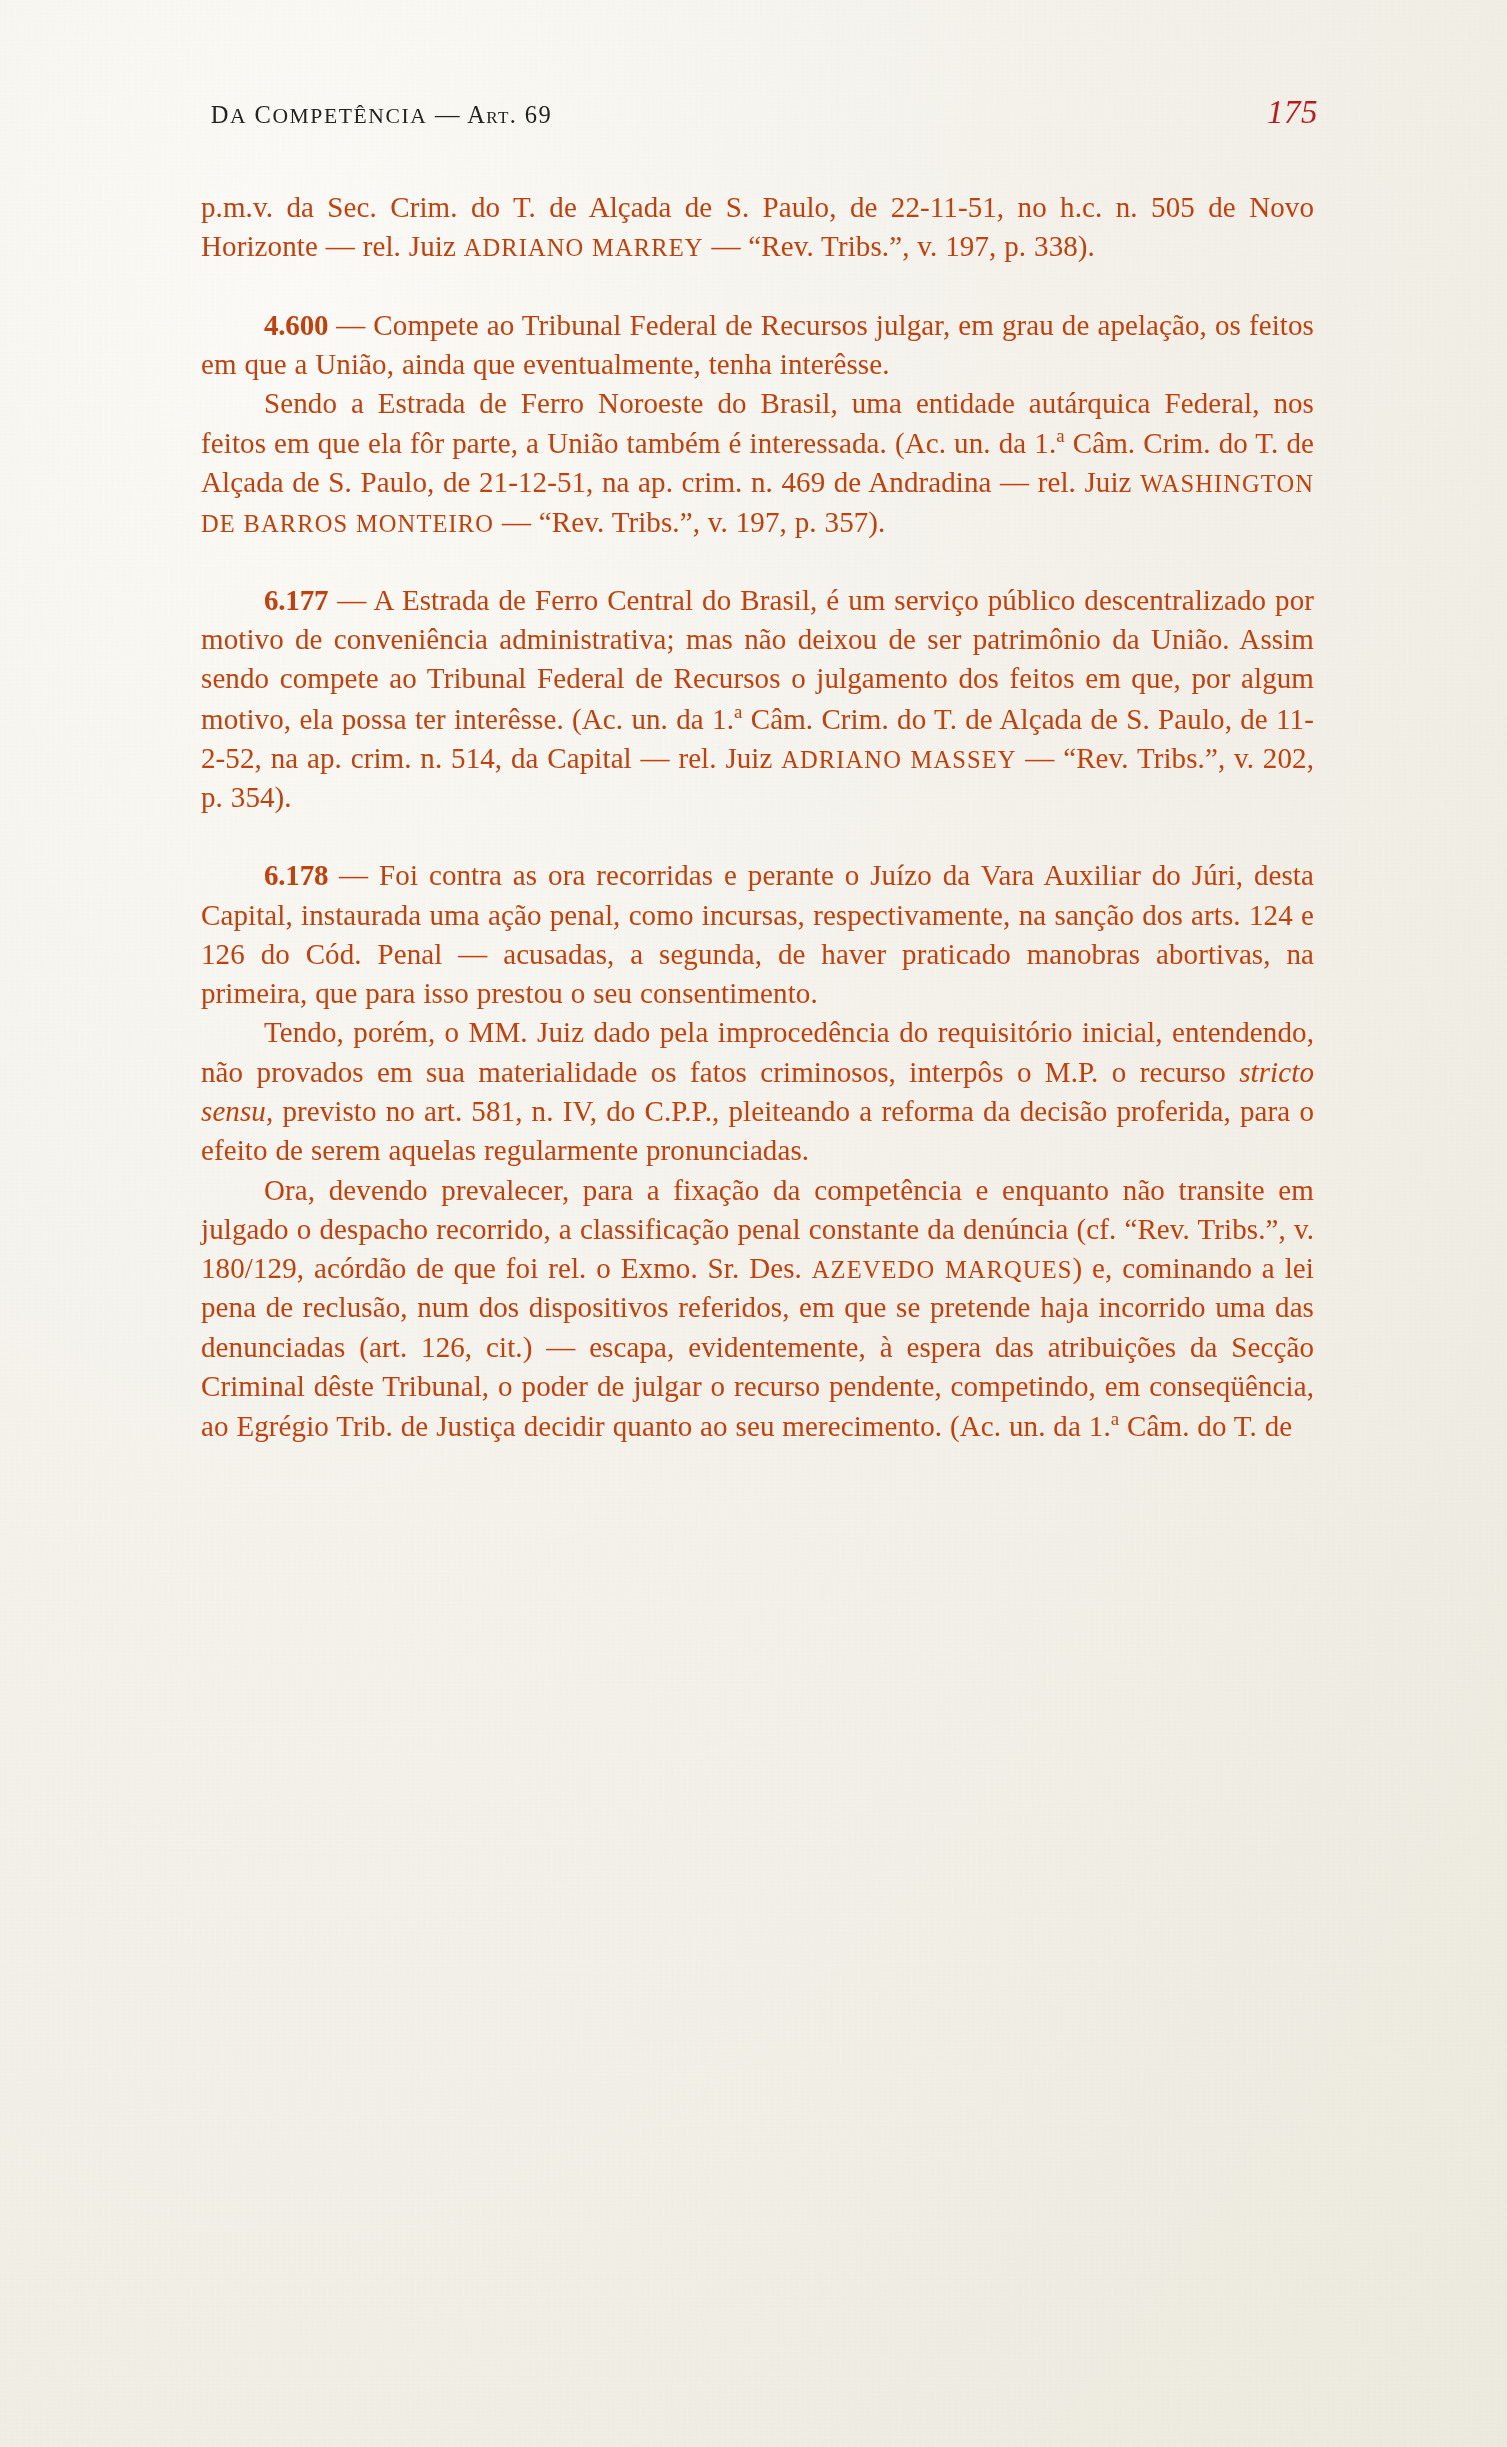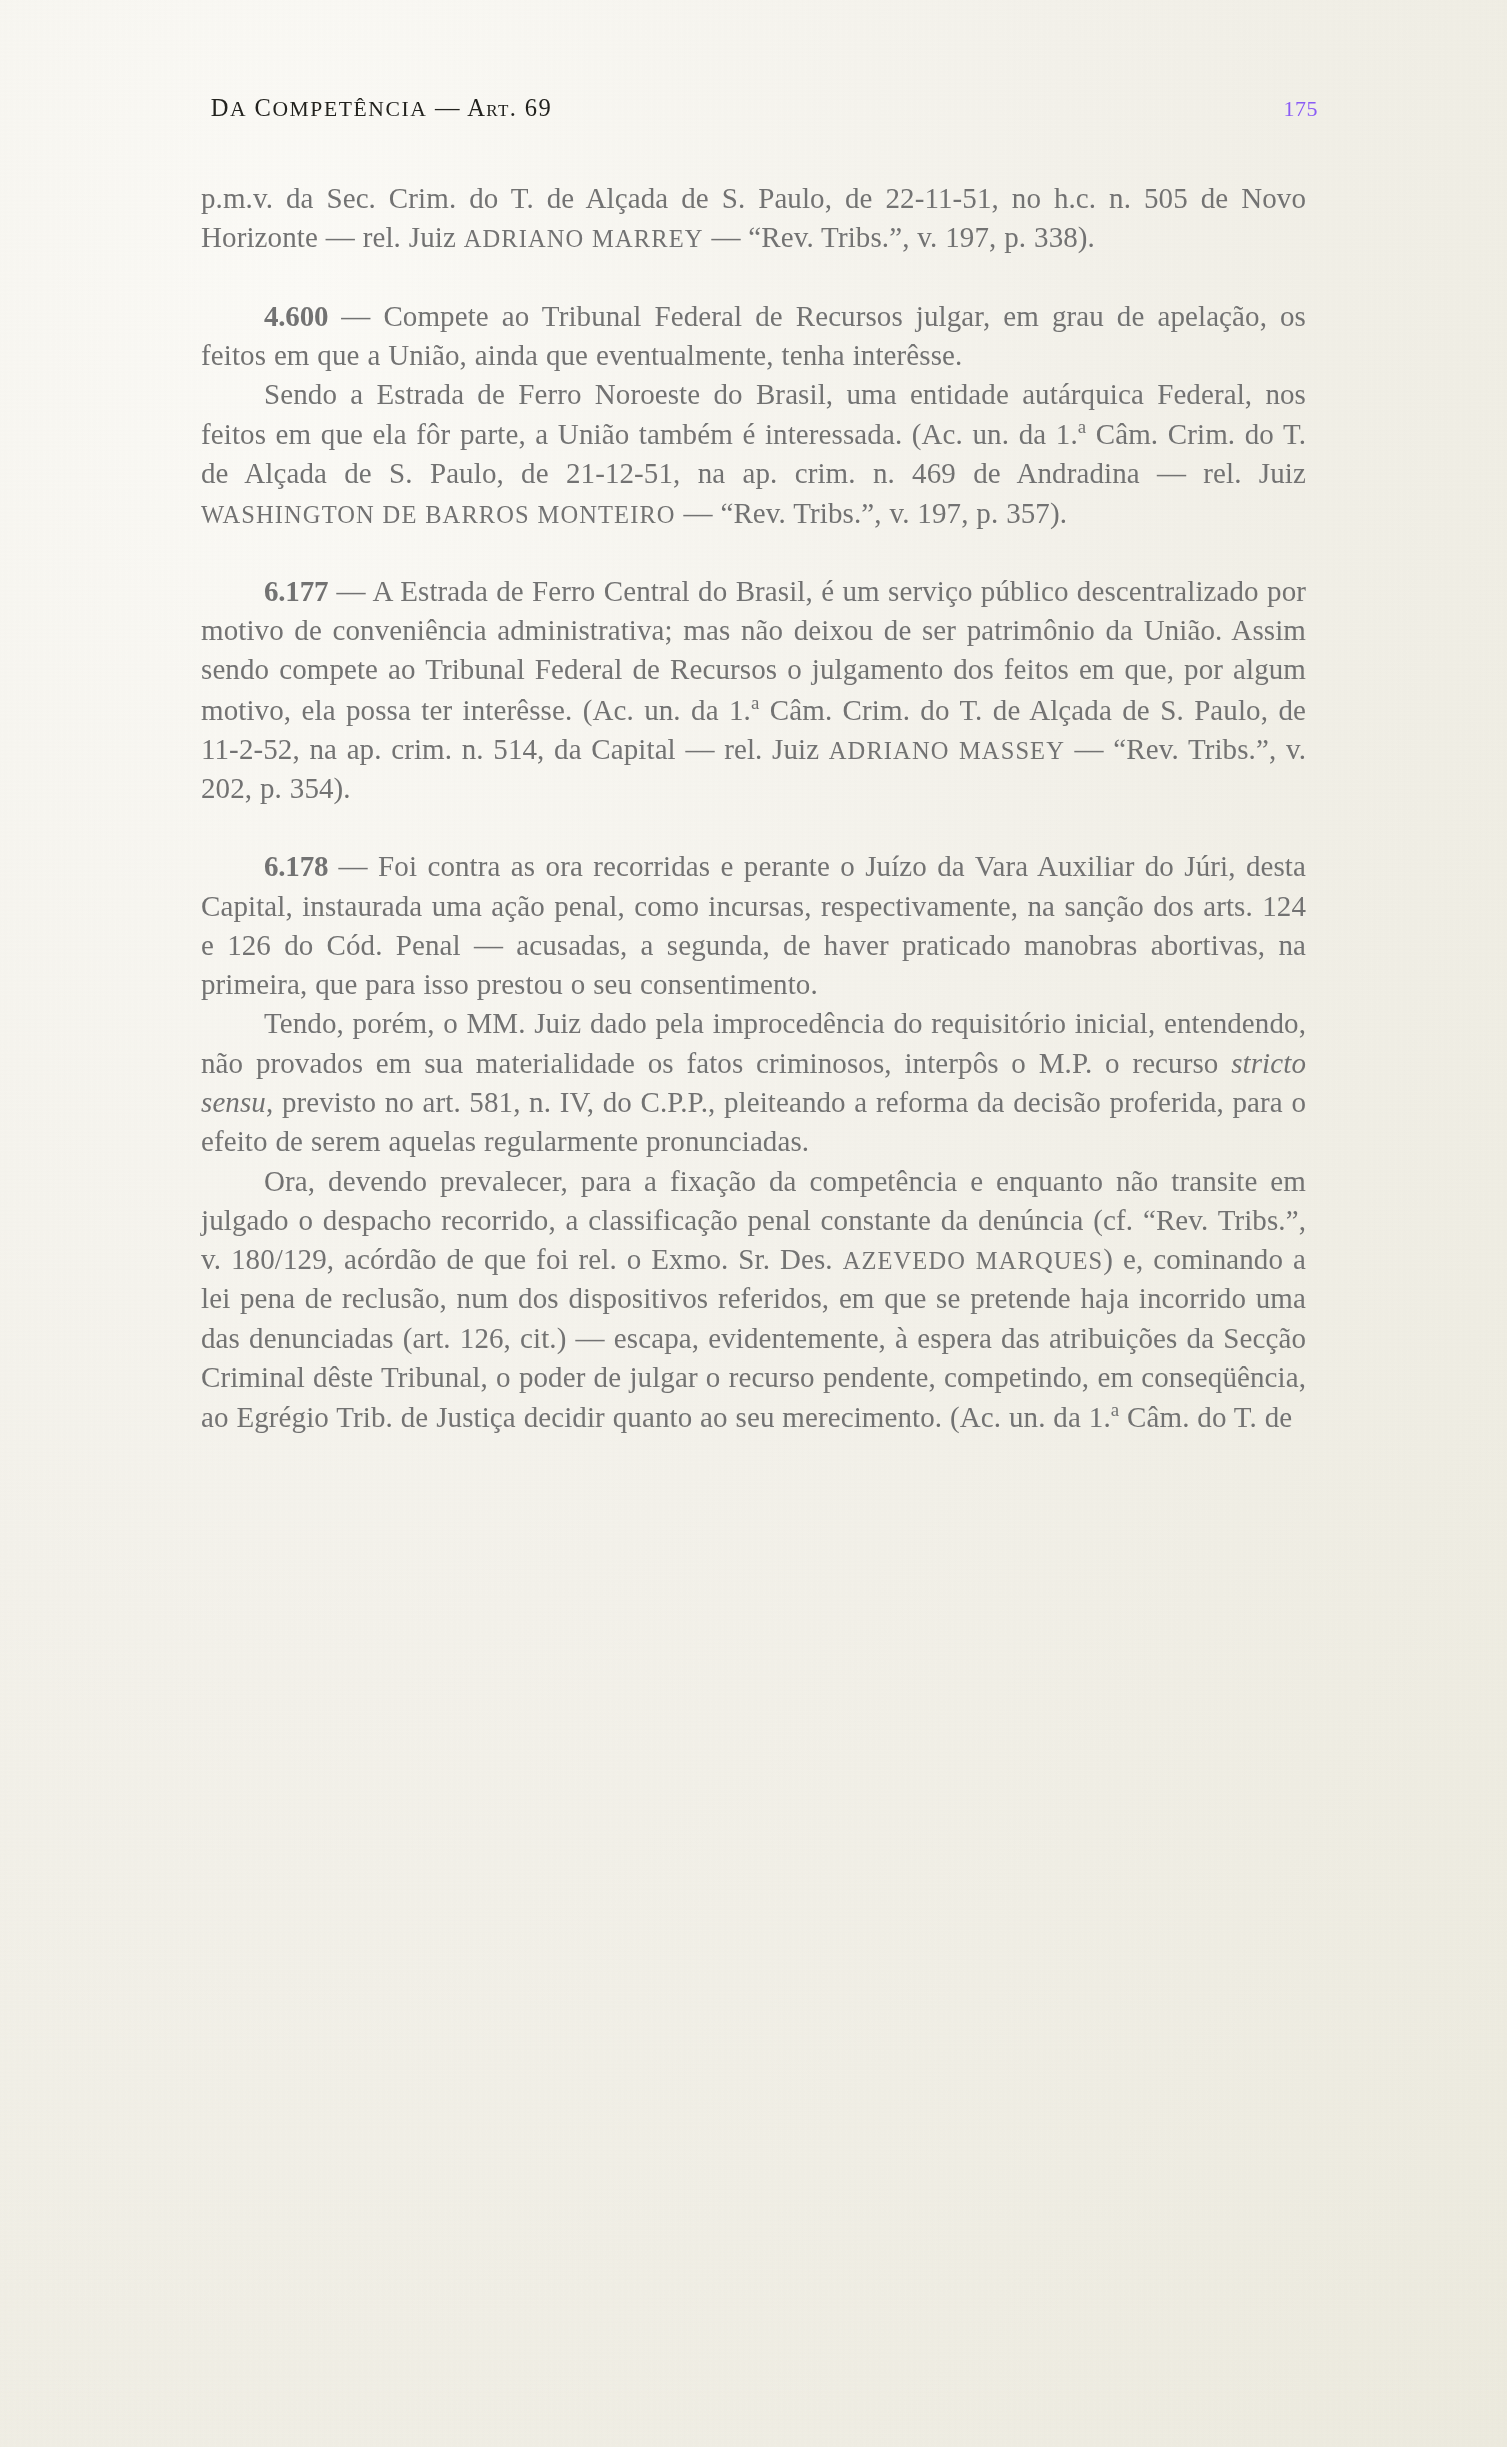--- a/index.html
+++ b/index.html
@@ -52,33 +52,34 @@
     letter-spacing: 1.4px;
     color: #23231f;
     font-variant: small-caps;
     text-transform: none;
   }
   .running-head .small-caps {
     font-size: 21.6px;
     letter-spacing: 1.6px;
   }
   .folio {
-    font-size: 22px;
-    color: #8b5cf6;
+    font-size: 33px;
+    color: #b91c1c;
     letter-spacing: 0.5px;
+    font-style: italic;
   }
   p.body {
     font-size: 29px;
     line-height: 1.355;
     text-align: justify;
-    margin: 0 12px 0 0;
+    margin: 0 4px 0 0;
     text-indent: 0;
     letter-spacing: 0.1px;
     word-spacing: 0.5px;
-    color: #737373;
+    color: #c2410c;
   }
   p.indent {
     text-indent: 63px;
   }
   .gap {
     height: 39px;
   }
   .num {
     font-weight: bold;
     letter-spacing: -0.2px;

